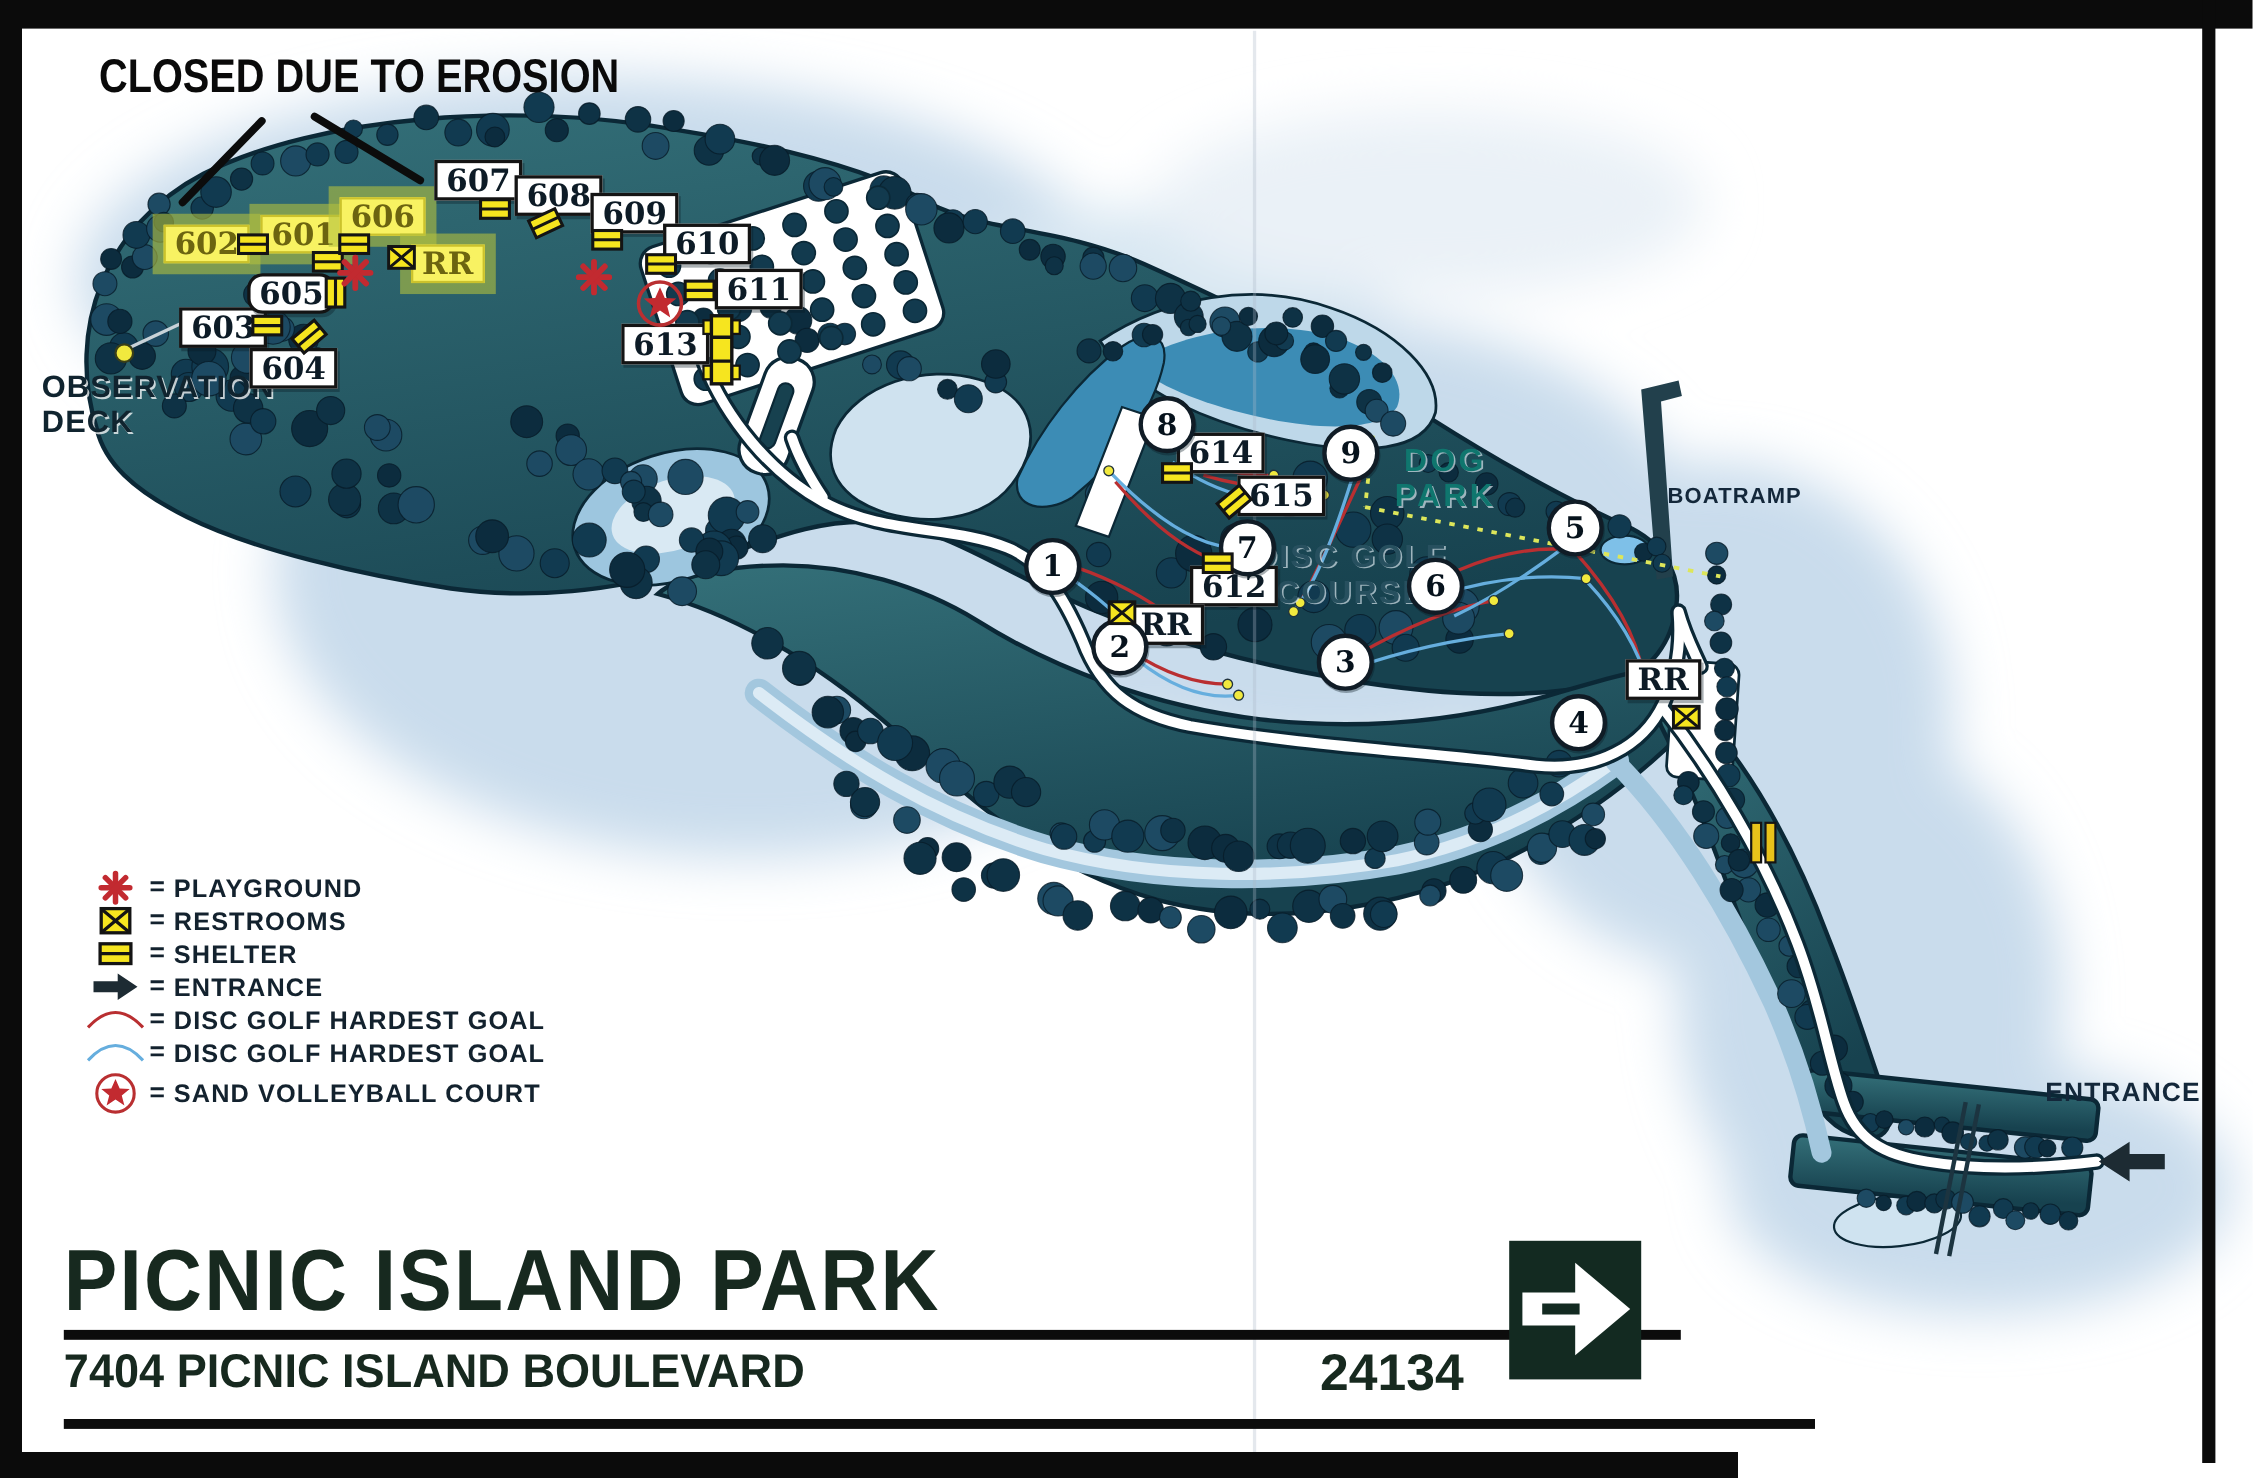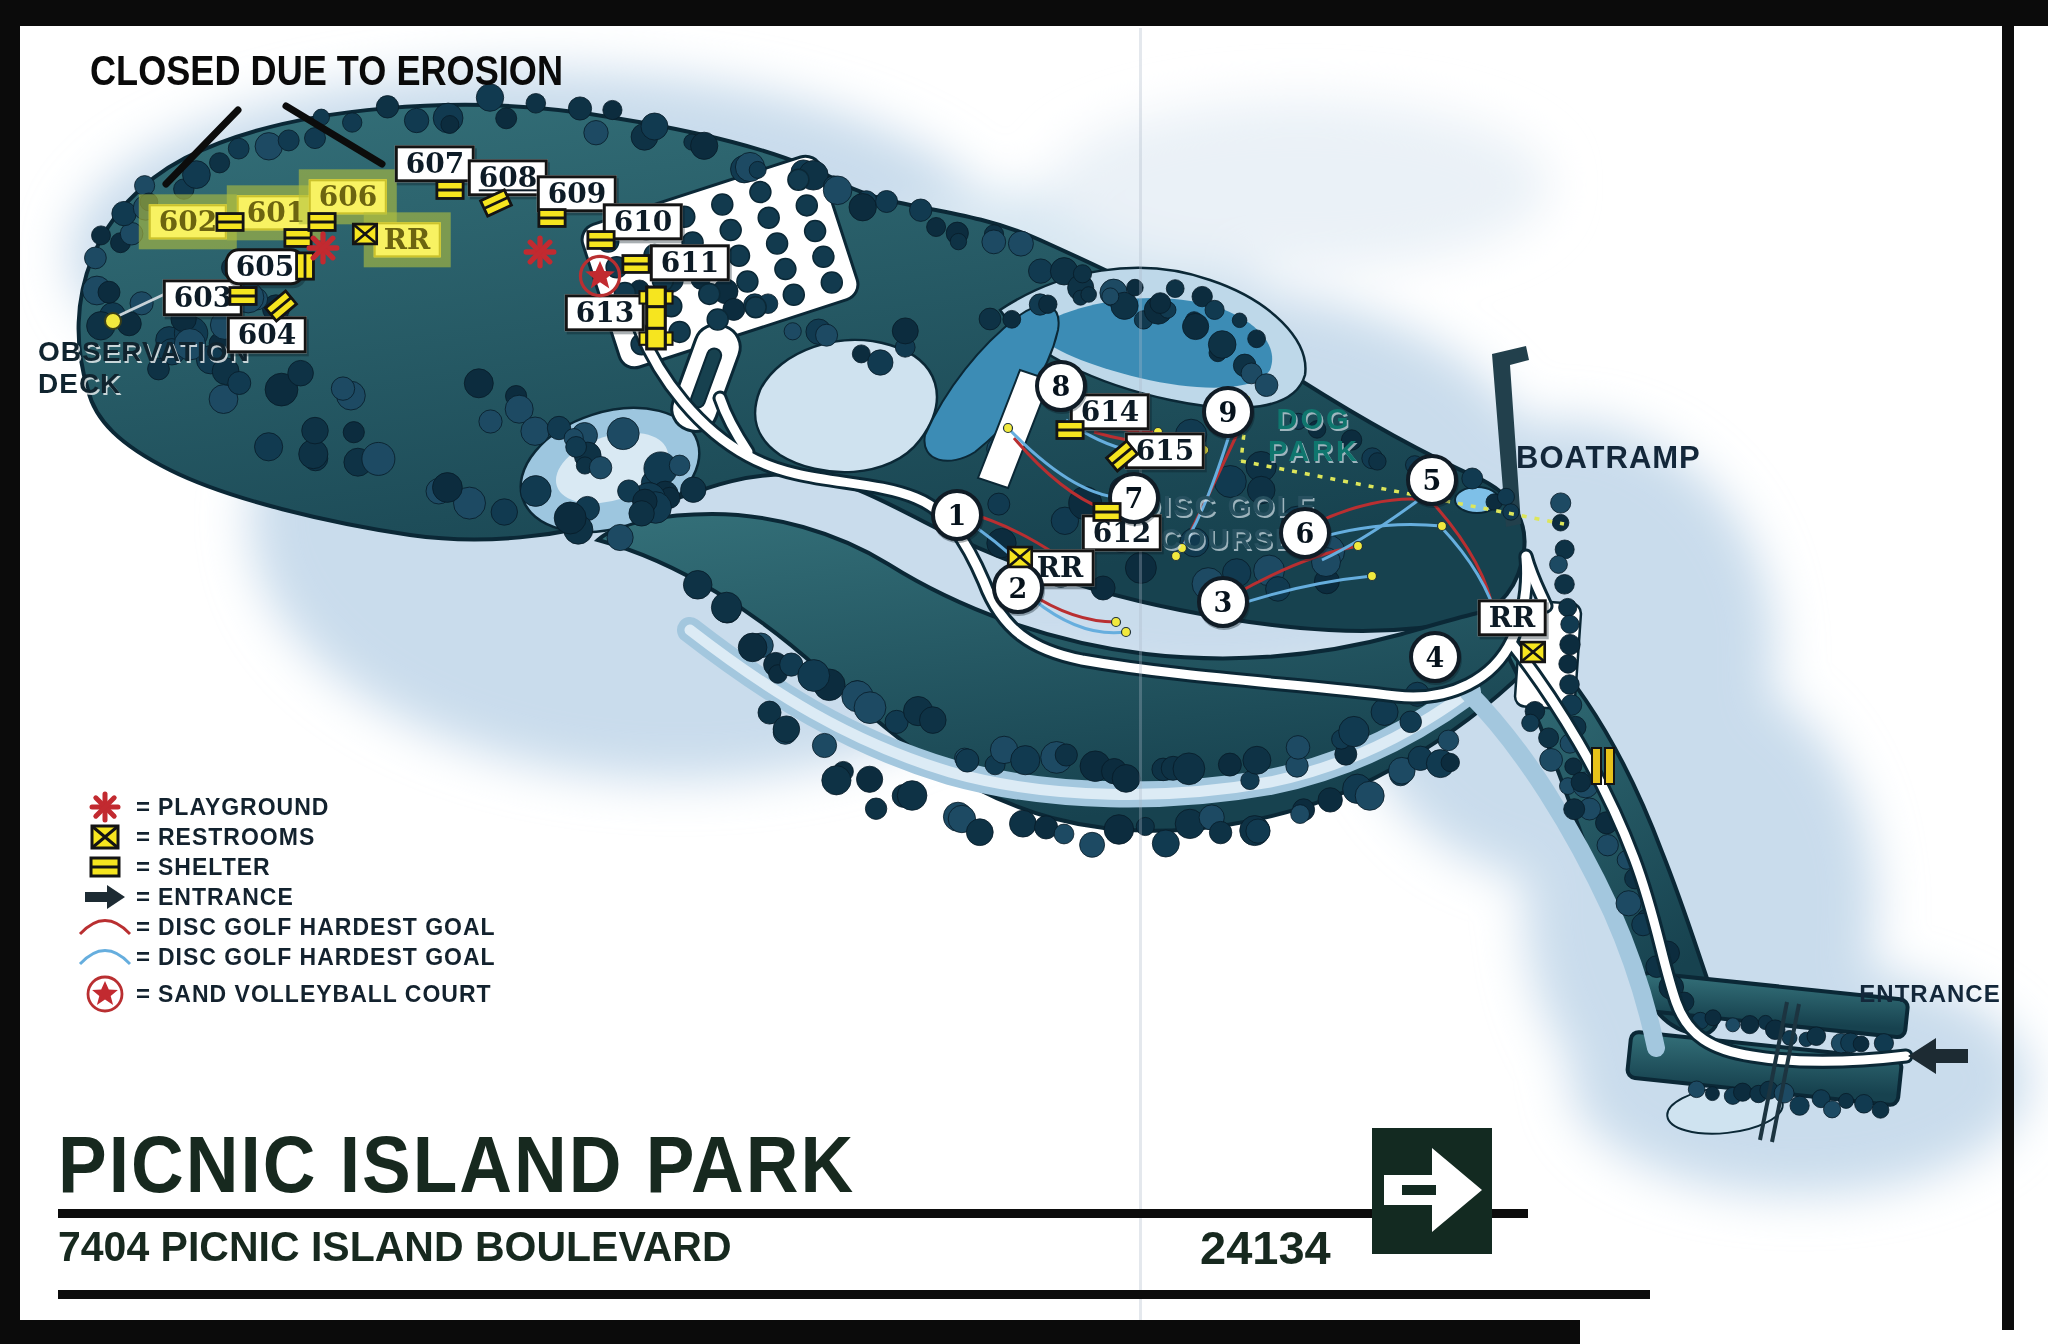--- a/index.html
+++ b/index.html
@@ -26,21 +26,21 @@
   .map-icon{position:absolute;line-height:0;}
 
   .area{position:absolute;font-weight:900;white-space:pre-line;text-align:center;
      color:#13273a;z-index:3;}
   #area-old-tampa-bay{left:1238px;top:238px;transform:translateX(-50%);font-size:31px;
      letter-spacing:2px;line-height:1.07;}
   #area-dog-park{left:1314px;top:404px;transform:translateX(-50%);font-size:29px;letter-spacing:3px;
      color:#0f766e;text-shadow:1.5px 1.5px 0 rgba(215,228,235,.7);line-height:1.1;}
   #area-disc-golf{left:1228px;top:490px;transform:translateX(-50%);font-size:29px;letter-spacing:2px;
      color:#27505f;text-shadow:1.5px 1.5px 0 rgba(215,228,235,.7);line-height:1.15;}
-  #area-boatramp{left:1516px;top:440px;font-size:31px;letter-spacing:1px;}
+  #area-boatramp{left:1516px;top:440px;font-size:20px;letter-spacing:1px;}
   #area-observation{left:38px;top:336px;text-align:left;font-size:28px;letter-spacing:1px;
      color:#10242f;text-shadow:1.5px 1.5px 0 rgba(255,255,255,.75);line-height:1.15;}
   #area-entrance{left:1930px;top:980px;transform:translateX(-50%);font-size:24px;letter-spacing:1px;}
 
   #notice{position:absolute;left:90px;top:46px;font-size:43px;font-weight:900;color:#0a0a0a;
      letter-spacing:0px;transform:scaleX(.84);transform-origin:left top;white-space:nowrap;z-index:3;}
 
   
   #legend{position:absolute;left:74px;top:792px;width:440px;z-index:3;color:#13222e;}
   #legend .legend-title{font-weight:900;font-size:27px;letter-spacing:2px;margin:0 0 8px 70px;}
@@ -631,21 +631,21 @@
   <div class="area" id="area-entrance">ENTRANCE</div>
 
   <div id="markers">
       <div class="map-label closed" style="left: 276px; top: 213px; transform: translate(-50%, -50%);">601</div>
       <div class="map-label closed" style="left: 188px; top: 222px; transform: translate(-50%, -50%);">602</div>
       <div class="map-label" style="left: 203px; top: 298px; transform: translate(-50%, -50%);">603</div>
       <div class="map-label" style="left: 267px; top: 335px; transform: translate(-50%, -50%);">604</div>
       <div class="map-label" style="left: 265px; top: 267px; transform: translate(-50%, -50%); border-radius: 14px;">605</div>
       <div class="map-label closed" style="left: 348px; top: 197px; transform: translate(-50%, -50%);">606</div>
       <div class="map-label" style="left: 435px; top: 164px; transform: translate(-50%, -50%);">607</div>
-      <div class="map-label" style="left: 508px; top: 178px; transform: translate(-50%, -50%); text-decoration: underline;">608</div>
+      <div class="map-label" style="left: 508px; top: 178px; transform: translate(-50%, -50%);">608</div>
       <div class="map-label" style="left: 577px; top: 194px; transform: translate(-50%, -50%);">609</div>
       <div class="map-label" style="left: 643px; top: 222px; transform: translate(-50%, -50%);">610</div>
       <div class="map-label" style="left: 690px; top: 263px; transform: translate(-50%, -50%);">611</div>
       <div class="map-label" style="left: 1122px; top: 533px; transform: translate(-50%, -50%);">612</div>
       <div class="map-label" style="left: 605px; top: 313px; transform: translate(-50%, -50%);">613</div>
       <div class="map-label" style="left: 1110px; top: 399px; transform: translate(-50%, -50%); margin-top: 13px;">614</div>
       <div class="map-label" style="left: 1165px; top: 451px; transform: translate(-50%, -50%);">615</div>
       <div class="map-label closed" style="left: 407px; top: 240px; transform: translate(-50%, -50%);">RR</div>
       <div class="map-label" style="left: 1060px; top: 568px; transform: translate(-50%, -50%);">RR</div>
       <div class="map-label" style="left: 1512px; top: 618px; transform: translate(-50%, -50%);">RR</div>

